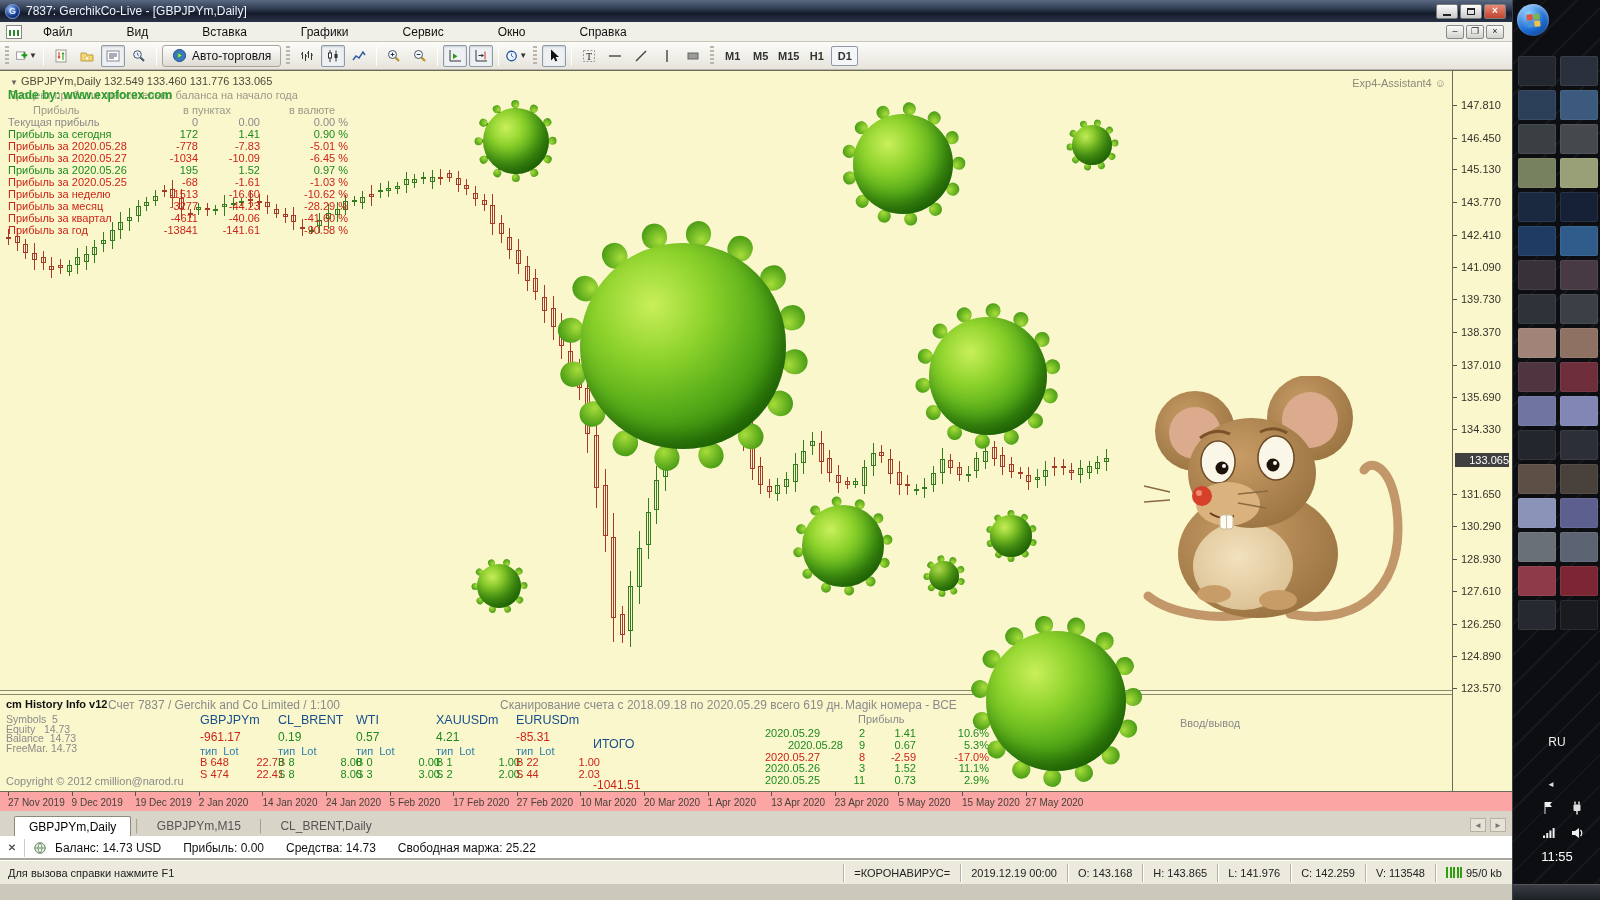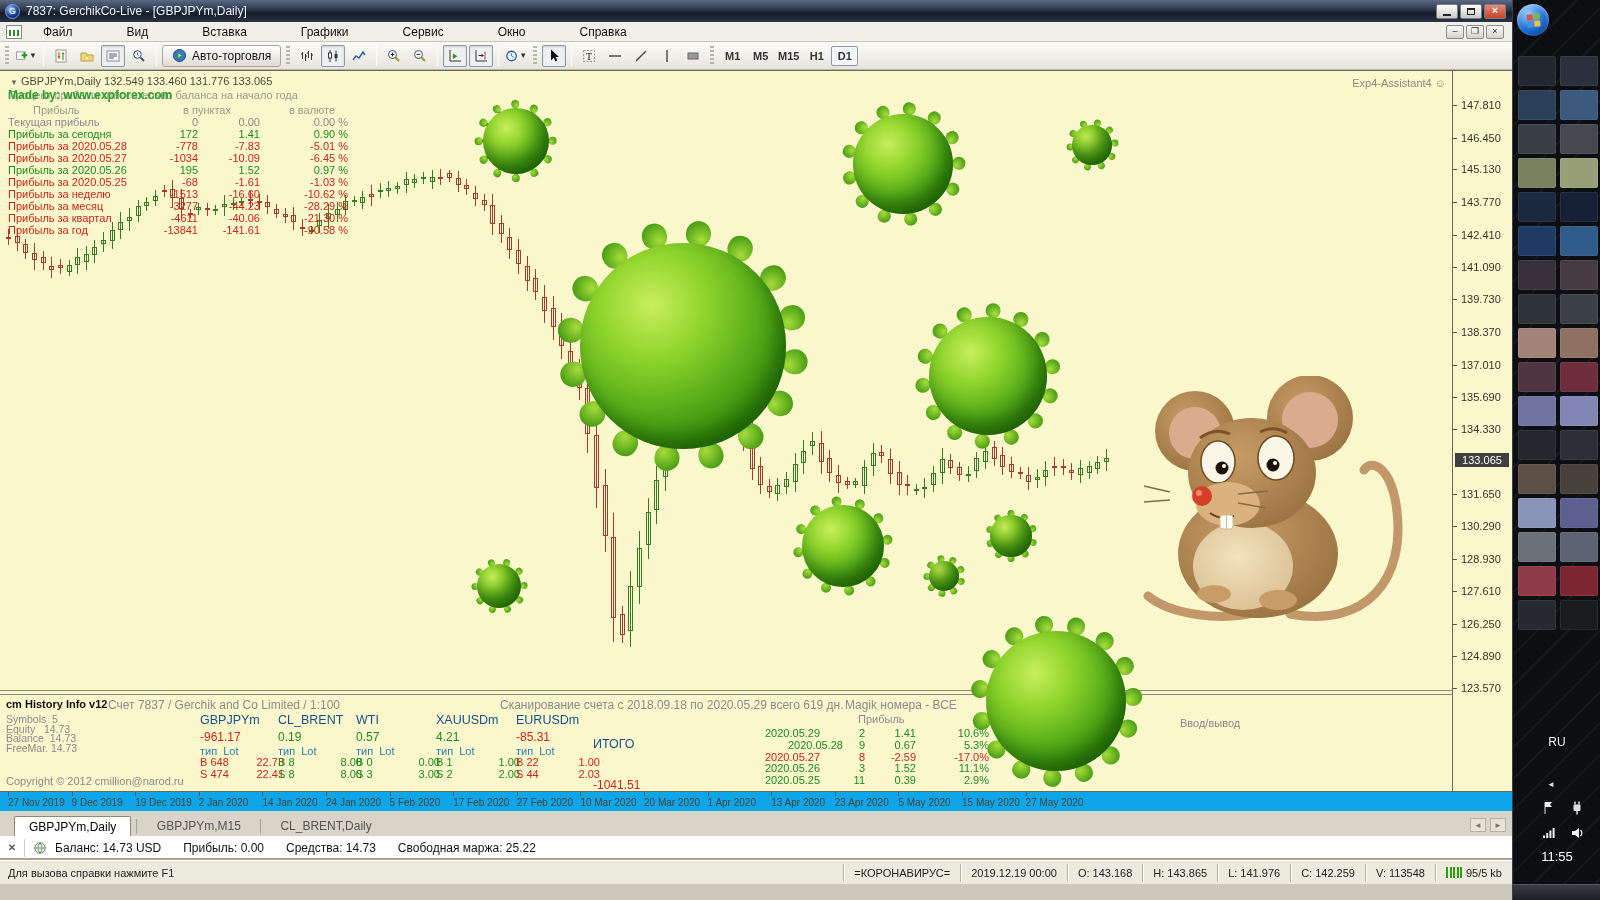--- a/index.html
+++ b/index.html
@@ -73,29 +73,29 @@
   .ph2{width:118px;text-align:center;color:#9a9a88;}
   .ph3{width:92px;text-align:center;color:#9a9a88;}
   .g{color:#1d8a1d;} .r{color:#cc2418;} .y{color:#8a8a8a;}
   .navy{color:#16508c;} .teal{color:#2e7daa;}
   
   .paxis{position:absolute;left:1452px;top:0;width:60px;height:720px;background:#fbf7cd;
     border-left:1px solid #6b6b5a;z-index:4;}
   .ptick{position:absolute;left:0;width:4px;height:1px;background:#555;}
   .plabel{position:absolute;left:8px;font-size:11px;color:#33332a;}
   .pcur{position:absolute;left:2px;width:54px;height:14px;background:#404040;color:#fff;
-    font-size:11px;text-align:center;line-height:14px;z-index:5;}
+    font-size:11px;text-align:right;line-height:14px;z-index:5;}
   
   .hist{position:absolute;left:0;top:623px;width:1452px;height:97px;background:#fbf7cd;
     border-top:1px solid #8a8a74;box-shadow:0 -3px 0 #fbf7cd,0 -4px 0 #8a8a74;z-index:3;font-size:11px;}
   .hist .abs{position:absolute;white-space:pre;}
   .hrow{display:flex;line-height:11.5px;}
   .hs1{width:44px;} .hs2{width:40px;text-align:right;}
   
-  .daxis{position:absolute;left:0;top:720px;width:1512px;height:20px;background:#0ea5e9;
+  .daxis{position:absolute;left:0;top:720px;width:1512px;height:20px;background:#fca5a5;
     border-top:1px solid #6b6b5a;z-index:3;}
   .dtick{position:absolute;top:0;width:1px;height:4px;background:#555;}
   .dlabel{position:absolute;top:5px;font-size:10px;color:#44443a;white-space:pre;}
   
   .virus{position:absolute;z-index:6;}
   .vbody{position:absolute;inset:12%;border-radius:50%;
     background:radial-gradient(circle at 35% 30%,#c9ef5b 0%,#8ed32c 28%,#55ab18 55%,#2a7d08 80%,#1d5f05 100%);
     box-shadow:inset -8px -12px 18px rgba(10,60,0,.45);}
   .vspike{position:absolute;left:50%;top:50%;transform-origin:50% 0;
     background:linear-gradient(180deg,#4a9a12,#2a6e08);}
@@ -605,21 +605,21 @@
       <div class="ptable" id="profit-table">
           <div class="prow"><span class="ph1">Прибыль</span><span class="ph2">в пунктах</span><span class="ph3">в валюте</span></div>
           <div class="prow y"><span class="pc1">Текущая прибыль</span><span class="pc2">0</span><span class="pc3">0.00</span><span class="pc4">0.00 %</span></div>
           <div class="prow g"><span class="pc1">Прибыль за сегодня</span><span class="pc2">172</span><span class="pc3">1.41</span><span class="pc4">0.90 %</span></div>
           <div class="prow r"><span class="pc1">Прибыль за 2020.05.28</span><span class="pc2">-778</span><span class="pc3">-7.83</span><span class="pc4">-5.01 %</span></div>
           <div class="prow r"><span class="pc1">Прибыль за 2020.05.27</span><span class="pc2">-1034</span><span class="pc3">-10.09</span><span class="pc4">-6.45 %</span></div>
           <div class="prow g"><span class="pc1">Прибыль за 2020.05.26</span><span class="pc2">195</span><span class="pc3">1.52</span><span class="pc4">0.97 %</span></div>
           <div class="prow r"><span class="pc1">Прибыль за 2020.05.25</span><span class="pc2">-68</span><span class="pc3">-1.61</span><span class="pc4">-1.03 %</span></div>
           <div class="prow r"><span class="pc1">Прибыль за неделю</span><span class="pc2">-1513</span><span class="pc3">-16.60</span><span class="pc4">-10.62 %</span></div>
           <div class="prow r"><span class="pc1">Прибыль за месяц</span><span class="pc2">-3277</span><span class="pc3">-44.23</span><span class="pc4">-28.29 %</span></div>
-          <div class="prow r"><span class="pc1">Прибыль за квартал</span><span class="pc2">-4611</span><span class="pc3">-40.06</span><span class="pc4">-21.30 %</span></div>
+          <div class="prow r"><span class="pc1">Прибыль за квартал</span><span class="pc2">-4611</span><span class="pc3">-40.06</span><span class="pc4">-41.60 %</span></div>
           <div class="prow r"><span class="pc1">Прибыль за год</span><span class="pc2">-13841</span><span class="pc3">-141.61</span><span class="pc4">-90.58 %</span></div>
         </div>
 
       <div class="paxis" id="paxis">
           <div class="ptick" style="top: 34px;"></div>
           <div class="plabel" style="top: 28px;">147.810</div>
           <div class="ptick" style="top: 66.7096px;"></div>
           <div class="plabel" style="top: 60.7096px;">146.450</div>
           <div class="ptick" style="top: 98.4571px;"></div>
           <div class="plabel" style="top: 92.4571px;">145.130</div>
@@ -727,21 +727,21 @@
             <div class="abs r" style="left: 765px; top: 55.6px; width: 78px; text-align: left;">2020.05.27</div>
             <div class="abs r" style="left: 845px; top: 55.6px; width: 20px; text-align: right;">8</div>
             <div class="abs r" style="left: 868px; top: 55.6px; width: 48px; text-align: right;">-2.59</div>
             <div class="abs r" style="left: 935px; top: 55.6px; width: 54px; text-align: right;">-17.0%</div>
             <div class="abs g" style="left: 765px; top: 67.4px; width: 78px; text-align: left;">2020.05.26</div>
             <div class="abs g" style="left: 845px; top: 67.4px; width: 20px; text-align: right;">3</div>
             <div class="abs g" style="left: 868px; top: 67.4px; width: 48px; text-align: right;">1.52</div>
             <div class="abs g" style="left: 935px; top: 67.4px; width: 54px; text-align: right;">11.1%</div>
             <div class="abs g" style="left: 765px; top: 79.2px; width: 78px; text-align: left;">2020.05.25</div>
             <div class="abs g" style="left: 845px; top: 79.2px; width: 20px; text-align: right;">11</div>
-            <div class="abs g" style="left: 868px; top: 79.2px; width: 48px; text-align: right;">0.39</div>
+            <div class="abs g" style="left: 868px; top: 79.2px; width: 48px; text-align: right;">0.73</div>
             <div class="abs g" style="left: 935px; top: 79.2px; width: 54px; text-align: right;">2.9%</div>
           </div>
         <div class="abs y" style="left:1180px;top:22px;">Ввод/вывод</div>
         <div class="abs y" style="left:6px;top:80px;">Copyright © 2012 cmillion@narod.ru</div>
       </div>
 
       <div id="viruses">
           <div class="virus" style="left: 548px; top: 140px; height: 270px; width: 270px;">
             <div class="vspike" style="width: 9.45px; height: 110.7px; margin-left: -4.725px; transform: rotate(8deg); --k: 25.65px;"></div>
             <div class="vspike" style="width: 9.45px; height: 110.7px; margin-left: -4.725px; transform: rotate(30.5deg); --k: 25.65px;"></div>
@@ -967,21 +967,21 @@
     <div class="statusbar">
       <span class="st-help">Для вызова справки нажмите F1</span>
       <span class="st-segs" id="status-segs">
           <span class="st-seg">=КОРОНАВИРУС=</span>
           <span class="st-seg">2019.12.19 00:00</span>
           <span class="st-seg">O: 143.168</span>
           <span class="st-seg">H: 143.865</span>
           <span class="st-seg">L: 141.976</span>
           <span class="st-seg">C: 142.259</span>
           <span class="st-seg">V: 113548</span>
-          <span class="st-seg"><span class="bars"></span><span>95/5 kb</span></span>
+          <span class="st-seg"><span class="bars"></span><span>95/0 kb</span></span>
         </span>
     </div>
     <div class="bottomstrip"></div>
   </div>
 
   <div class="taskbar">
     <div class="orb">
       <span class="winflag">
         <i style="background:#e1523d;"></i>
           <i style="background:#7db54a;"></i>

